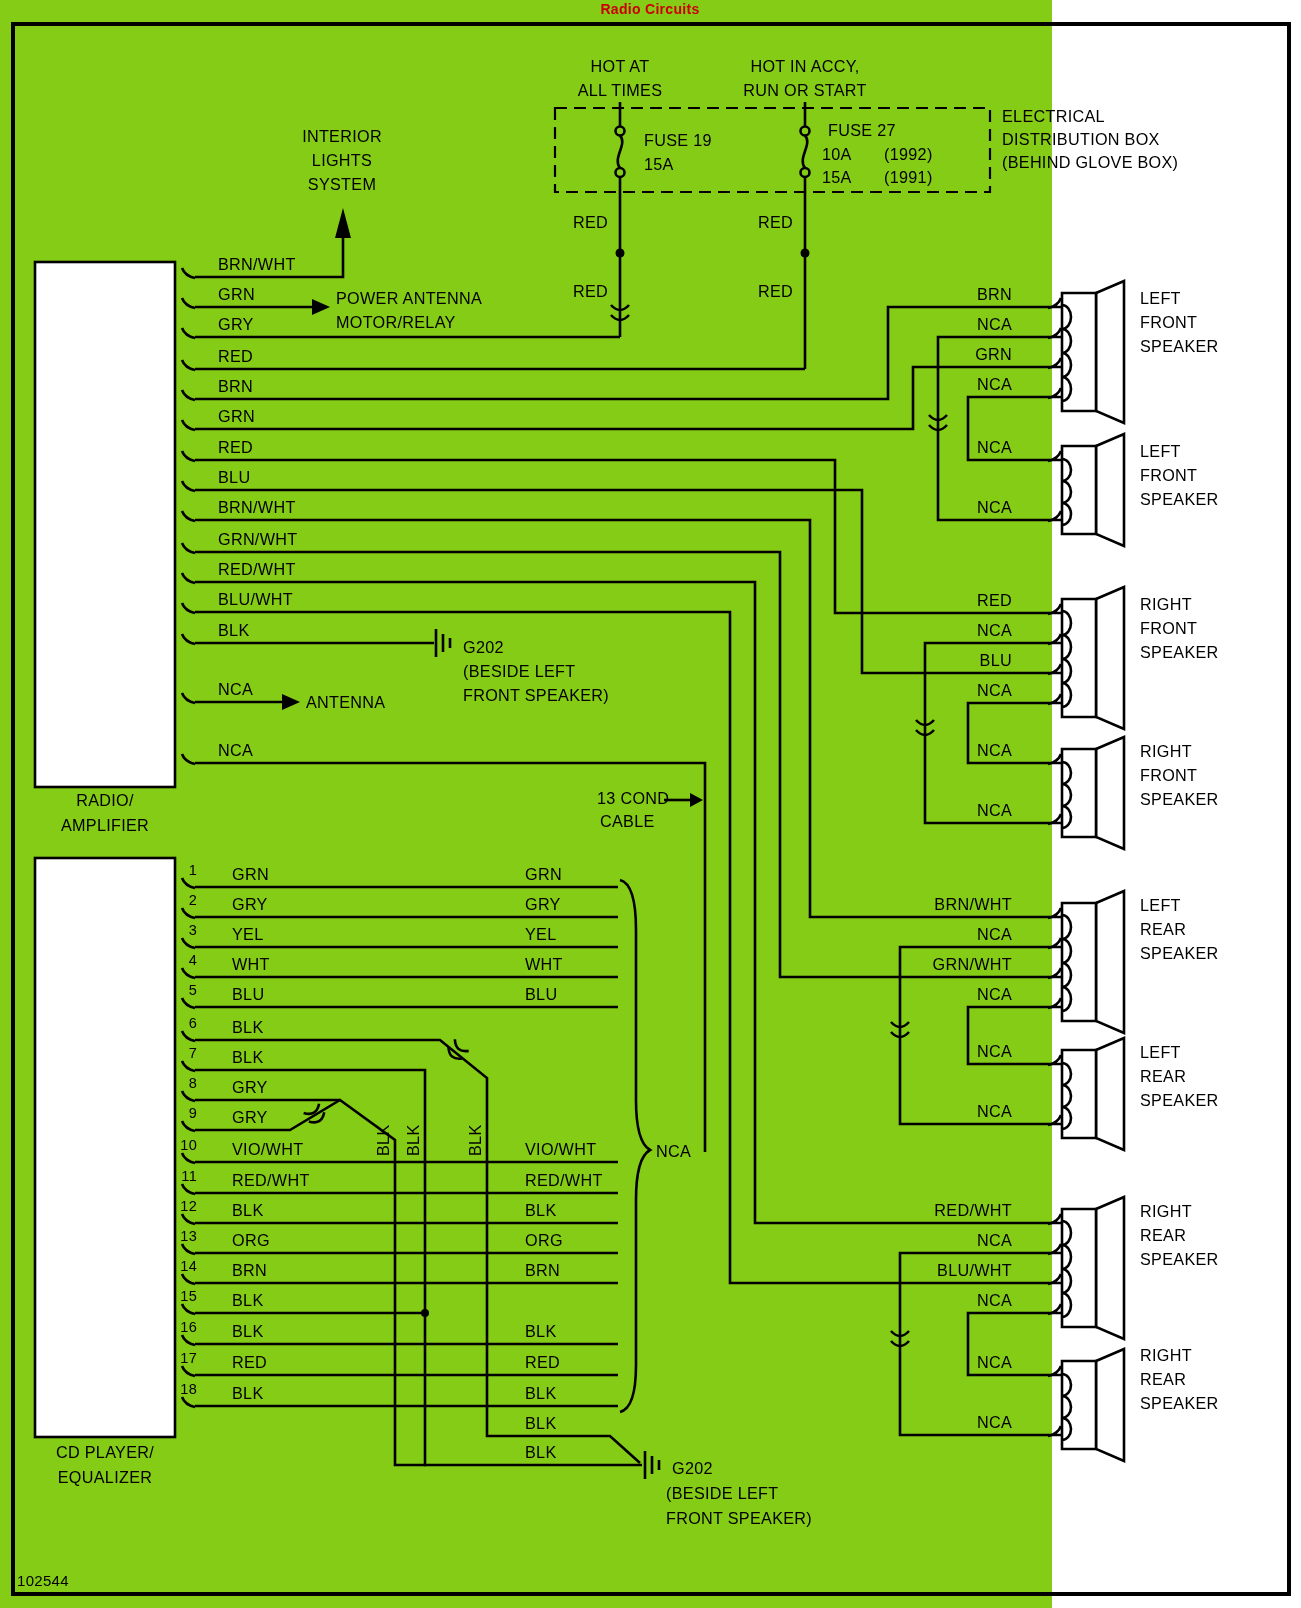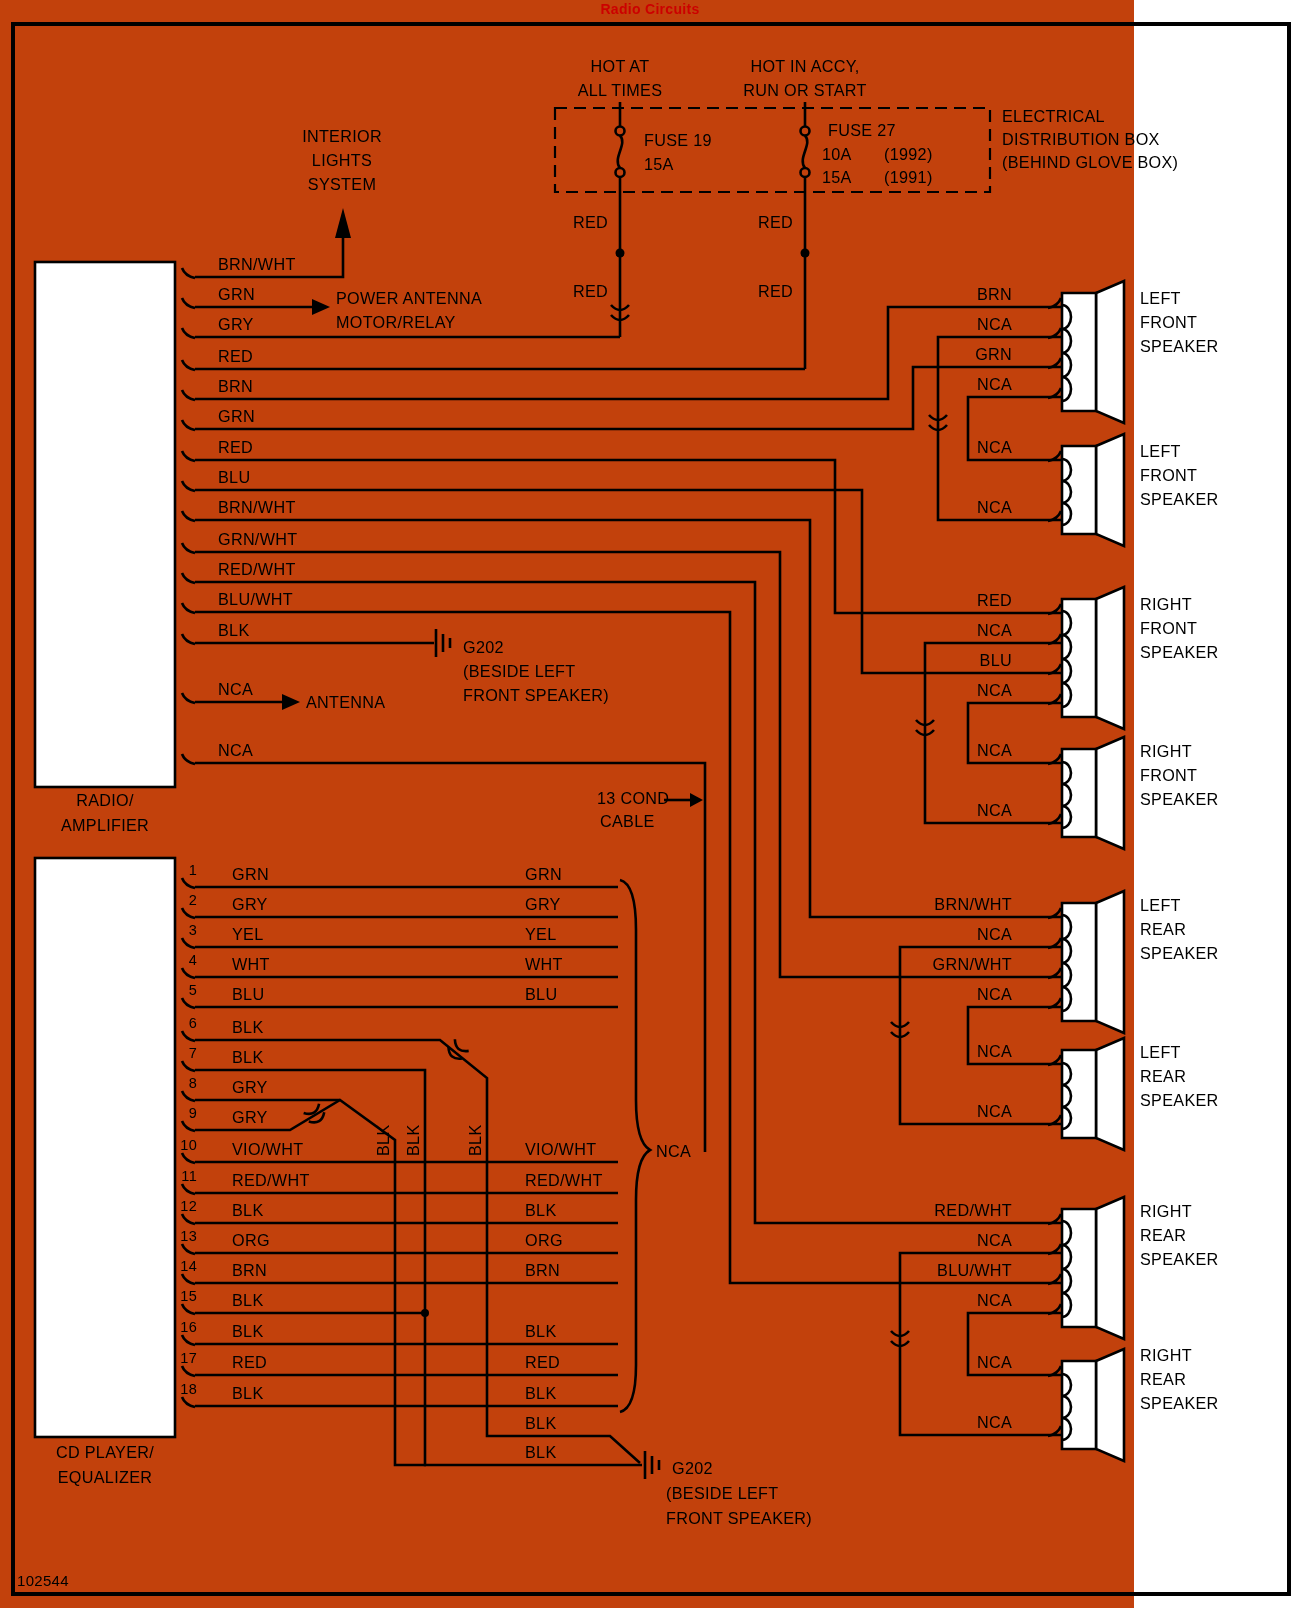--- a/index.html
+++ b/index.html
@@ -1,16 +1,16 @@
 <!DOCTYPE html>
 <html><head>
 <meta charset="utf-8">
 <style>
   html,body{margin:0;padding:0;background:#ffffff}
-  .page{width:1134px;height:1608px;position:relative;background:#c2410c}
+  .page{width:1052px;height:1608px;position:relative;background:#84cc16}
   svg{display:block}
   svg text{font:16.2px "Liberation Sans", sans-serif;fill:#000;stroke:none;letter-spacing:.3px}
   .ttl{font:bold 14px "Liberation Sans", sans-serif;fill:#cc0000}
   .num{font-size:14.5px}
   .ftr{font-size:15px}
   .tm{text-anchor:middle}
   .te{text-anchor:end}
   .ln{stroke:#000;stroke-width:2.6;fill:none;stroke-linecap:butt;stroke-linejoin:miter}
   .bd{stroke:#000;stroke-width:4;fill:none}
   .bx{fill:#fff;stroke:#000;stroke-width:2.6}

